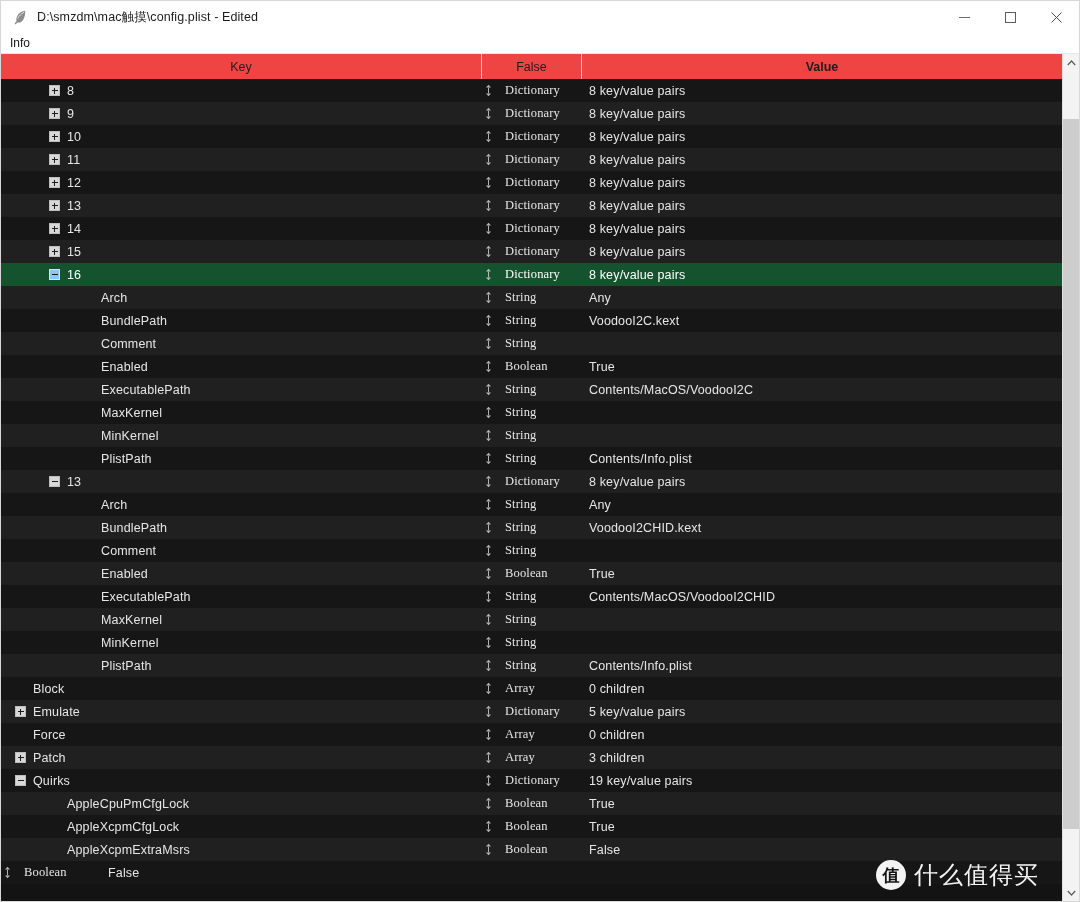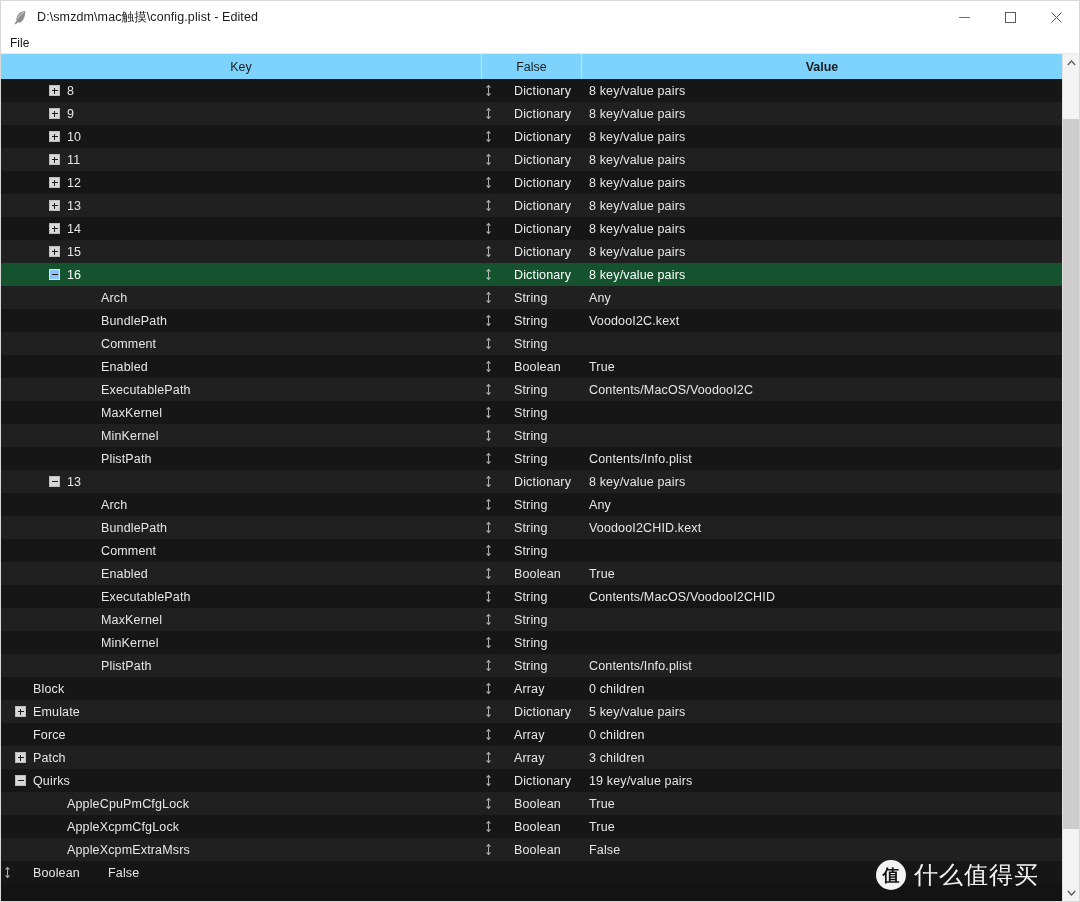--- a/index.html
+++ b/index.html
@@ -94,21 +94,21 @@
     z-index: 3;
   }
   .hcell {
     font-size: 12.5px;
     color: #1d1d1d;
     display: flex;
     align-items: center;
     justify-content: center;
     height: 25px;
     border-right: 1px solid #dcdcdc;
-    background: #7dd3fc;
+    background: #ef4444;
   }
   .hcell.key   { width: 481px; }
   .hcell.type  { width: 100px; }
   .hcell.value { width: 480px; border-right: none; font-weight: bold; }
 
   .rows {
     flex: 1 1 auto;
     overflow: hidden;
     position: relative;
     background: #131313;
@@ -132,22 +132,23 @@
     height: 23px;
     display: flex;
     align-items: center;
     overflow: hidden;
   }
   .c-type {
     width: 104px;
     height: 23px;
     display: flex;
     align-items: center;
-    gap: 21px;
+    gap: 12px;
     padding-left: 2px;
+    font-family: Liberation Serif, serif;
   }
   .c-value {
     flex: 1 1 auto;
     height: 23px;
     display: flex;
     align-items: center;
     padding-left: 3px;
     overflow: hidden;
   }
 
@@ -279,21 +280,21 @@
       </div>
       <div class="win-btn">
         <svg width="11" height="11" viewBox="0 0 11 11">
             <path d="M0.5 0.5 L10.5 10.5 M10.5 0.5 L0.5 10.5" stroke="#4d4d4d" stroke-width="1"></path>
           </svg>
       </div>
     </div>
   </div>
 
   <div class="menubar">
-    <div class="menu-item">File</div>
+    <div class="menu-item">Info</div>
   </div>
 
   <div class="table-wrap">
 
     <div class="header-row">
       <div class="hcell key">Key</div>
       <div class="hcell type">False</div>
       <div class="hcell value">Value</div>
     </div>
 

